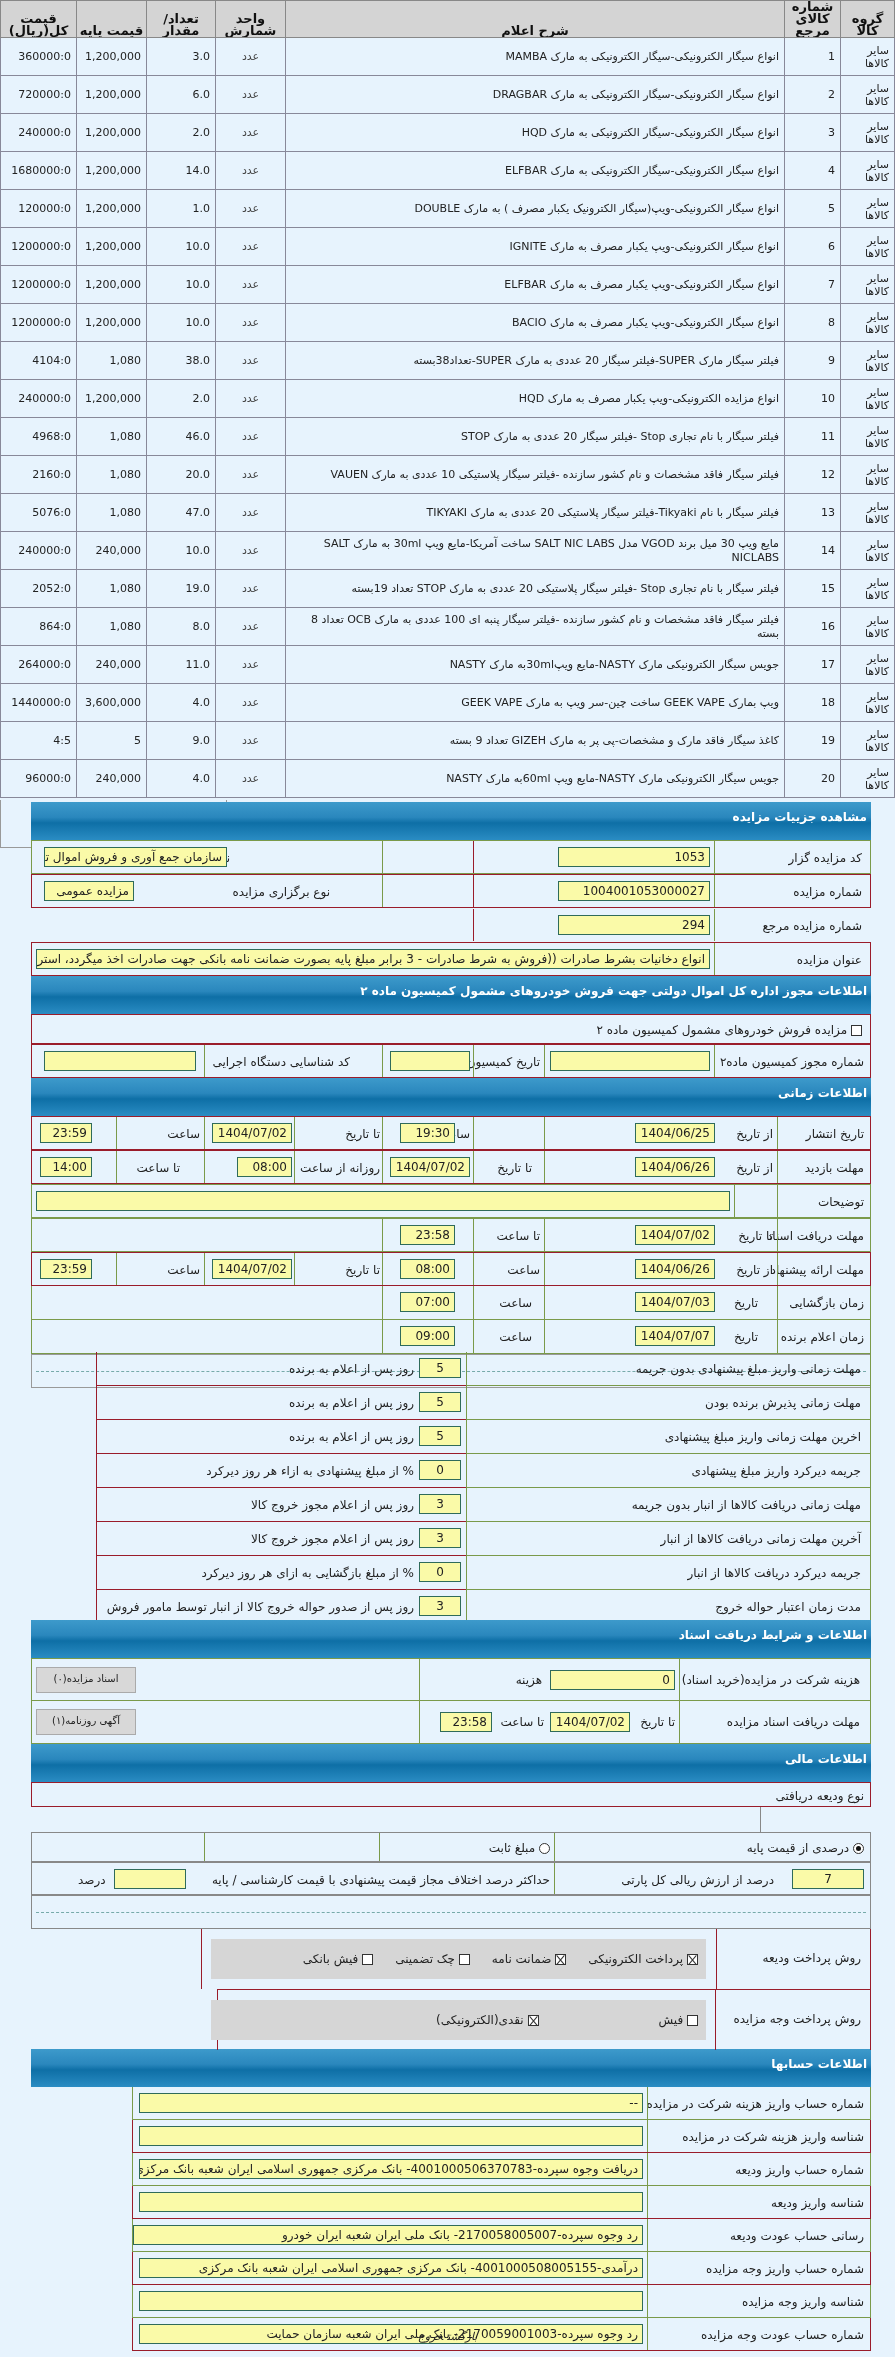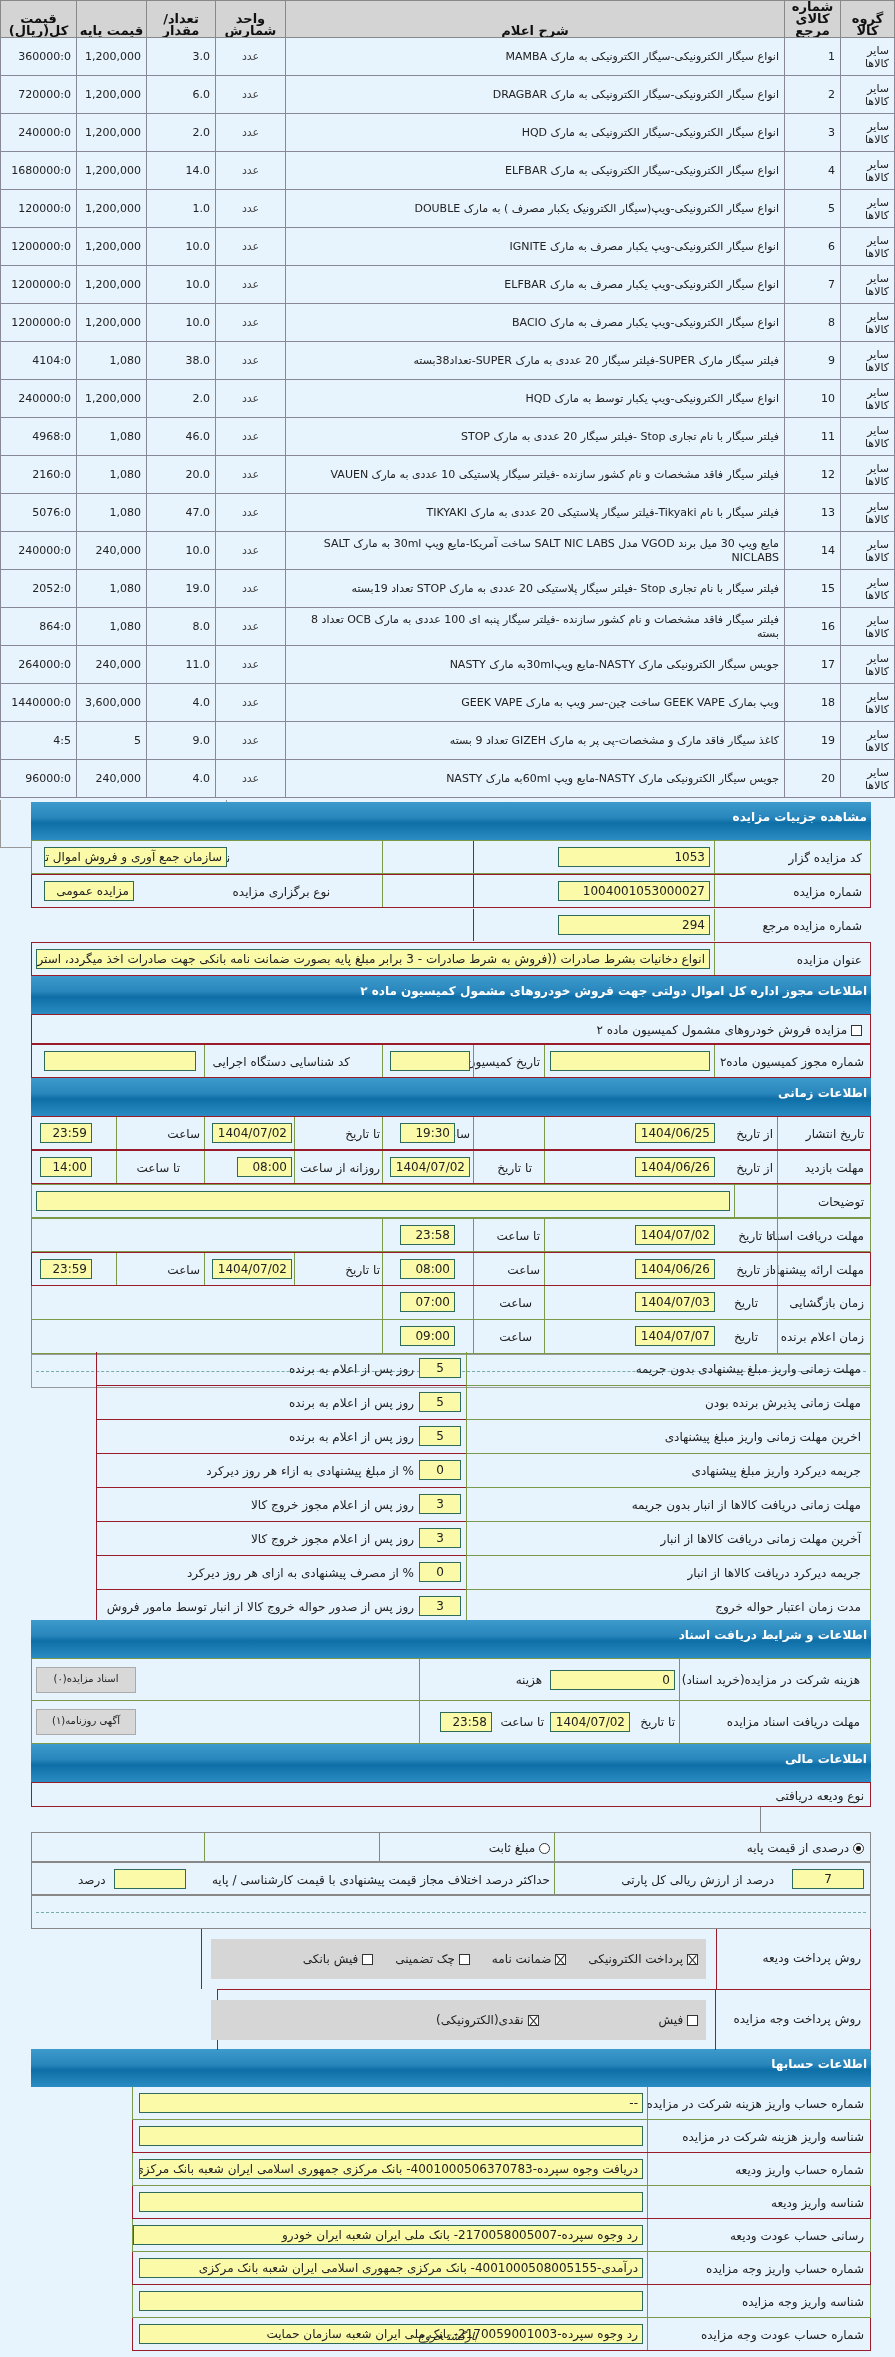--- a/index.html
+++ b/index.html
@@ -130,21 +130,21 @@
         <td class="num">9</td>
         <td class="desc">فیلتر سیگار مارک SUPER-فیلتر سیگار 20 عددی به مارک SUPER-تعداد38بسته</td>
         <td class="unit">عدد</td>
         <td class="qty">38.0</td>
         <td class="base">1,080</td>
         <td class="total">4104:0</td>
       </tr>
       <tr>
         <td class="grp">سایر کالاها</td>
         <td class="num">10</td>
-        <td class="desc">انواع سیگار الکترونیکی-ویپ یکبار توسط به مارک HQD</td>
+        <td class="desc">انواع مزایده الکترونیکی-ویپ یکبار مصرف به مارک HQD</td>
         <td class="unit">عدد</td>
         <td class="qty">2.0</td>
         <td class="base">1,200,000</td>
         <td class="total">240000:0</td>
       </tr>
       <tr>
         <td class="grp">سایر کالاها</td>
         <td class="num">11</td>
         <td class="desc">فیلتر سیگار با نام تجاری Stop -فیلتر سیگار 20 عددی به مارک STOP</td>
         <td class="unit">عدد</td>
@@ -439,21 +439,21 @@
     <div style="position: relative; height: 34px; border-bottom: 1px solid rgb(154, 28, 42); border-left: 1px solid rgb(154, 28, 42);">
       <div style="position:absolute;right:0;width:405px;height:34px;border-right:1px solid #7a9a4a;border-left:1px solid #7a9a4a;border-bottom:1px solid #7a9a4a"></div>
       <span class="lbl" style="right:10px;top:10px">آخرین مهلت زمانی دریافت کالاها از انبار</span>
       <div class="box" style="right:410px;top:6px;width:42px;text-align:center">3</div>
       <span class="lbl" style="right:457px;top:10px">روز پس از اعلام مجوز خروج کالا</span>
     </div>
     <div style="position: relative; height: 34px; border-bottom: 1px solid rgb(154, 28, 42); border-left: 1px solid rgb(154, 28, 42);">
       <div style="position:absolute;right:0;width:405px;height:34px;border-right:1px solid #7a9a4a;border-left:1px solid #7a9a4a;border-bottom:1px solid #7a9a4a"></div>
       <span class="lbl" style="right:10px;top:10px">جریمه دیرکرد دریافت کالاها از انبار</span>
       <div class="box" style="right:410px;top:6px;width:42px;text-align:center">0</div>
-      <span class="lbl" style="right:457px;top:10px">% از مصرف پیشنهادی به ازای هر روز دیرکرد</span>
+      <span class="lbl" style="right:457px;top:10px">% از مبلغ بازگشایی به ازای هر روز دیرکرد</span>
     </div>
     <div style="position: relative; height: 34px; border-bottom: 1px solid rgb(154, 28, 42); border-left: 1px solid rgb(154, 28, 42);">
       <div style="position:absolute;right:0;width:405px;height:34px;border-right:1px solid #7a9a4a;border-left:1px solid #7a9a4a;border-bottom:1px solid #7a9a4a"></div>
       <span class="lbl" style="right:10px;top:10px">مدت زمان اعتبار حواله خروج</span>
       <div class="box" style="right:410px;top:6px;width:42px;text-align:center">3</div>
       <span class="lbl" style="right:457px;top:10px">روز پس از صدور حواله خروج کالا از انبار توسط مامور فروش</span>
     </div>
   </div>
 
 <div class="panel" style="top:1620px">

